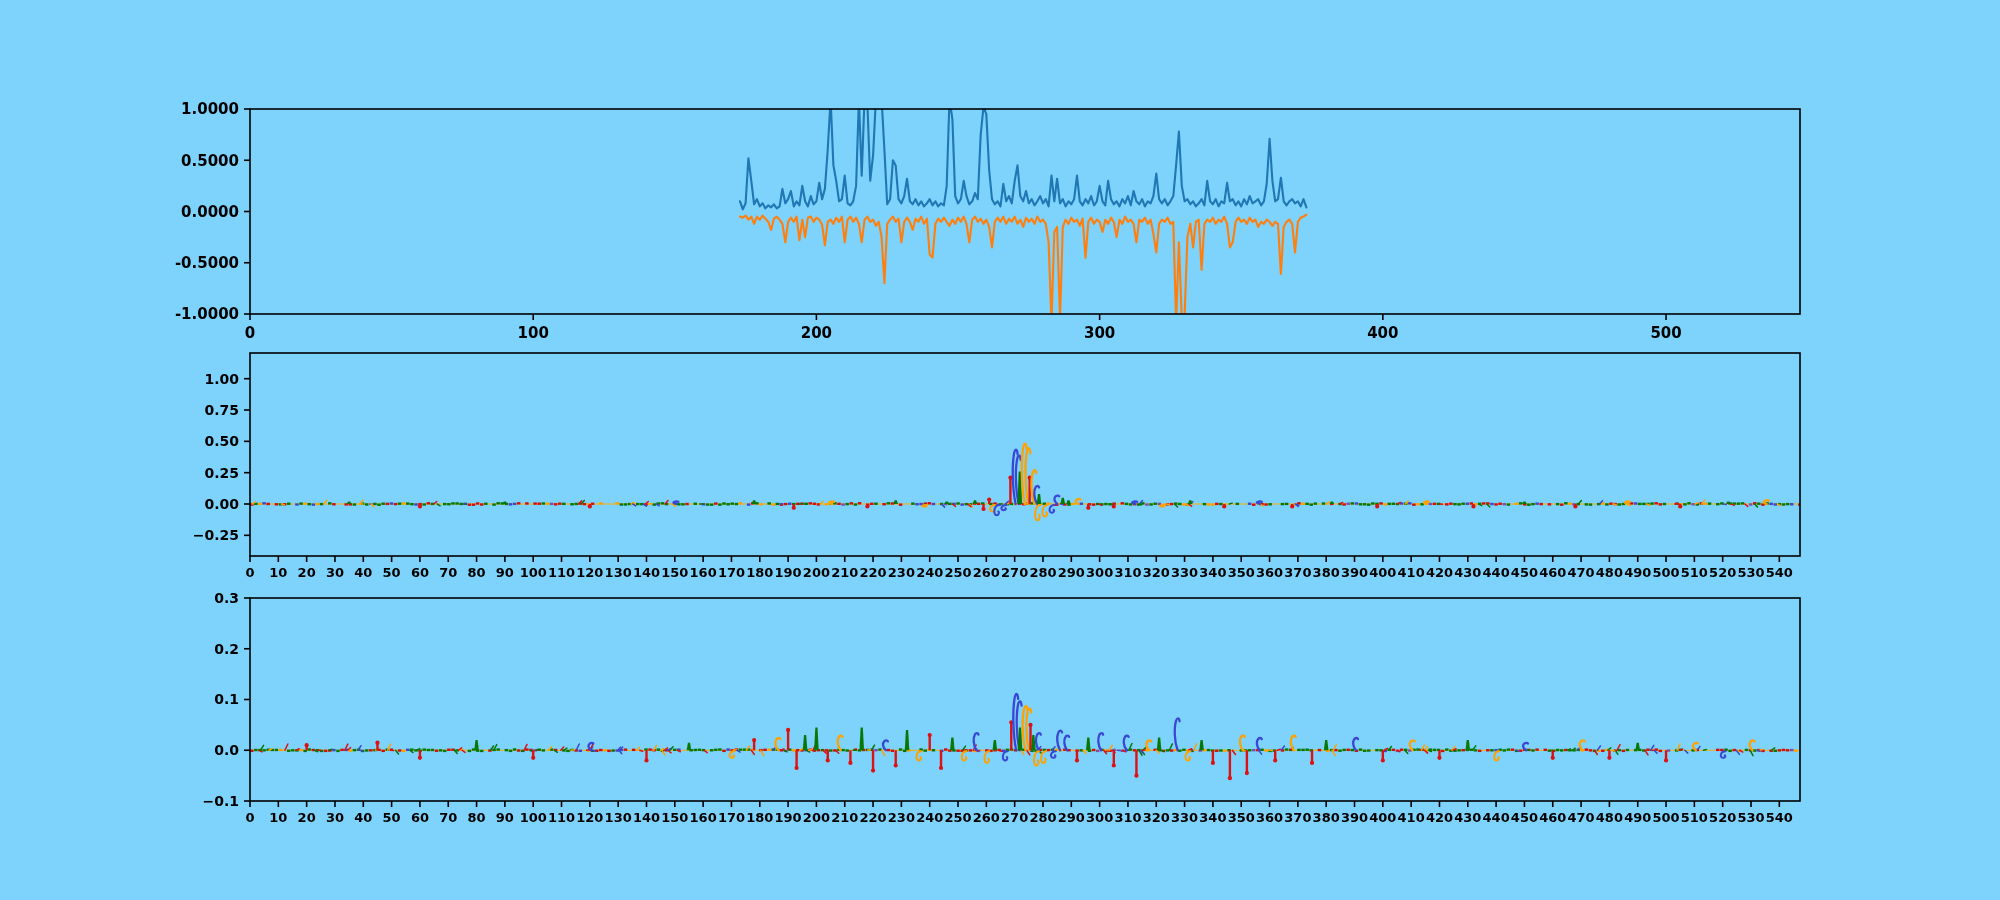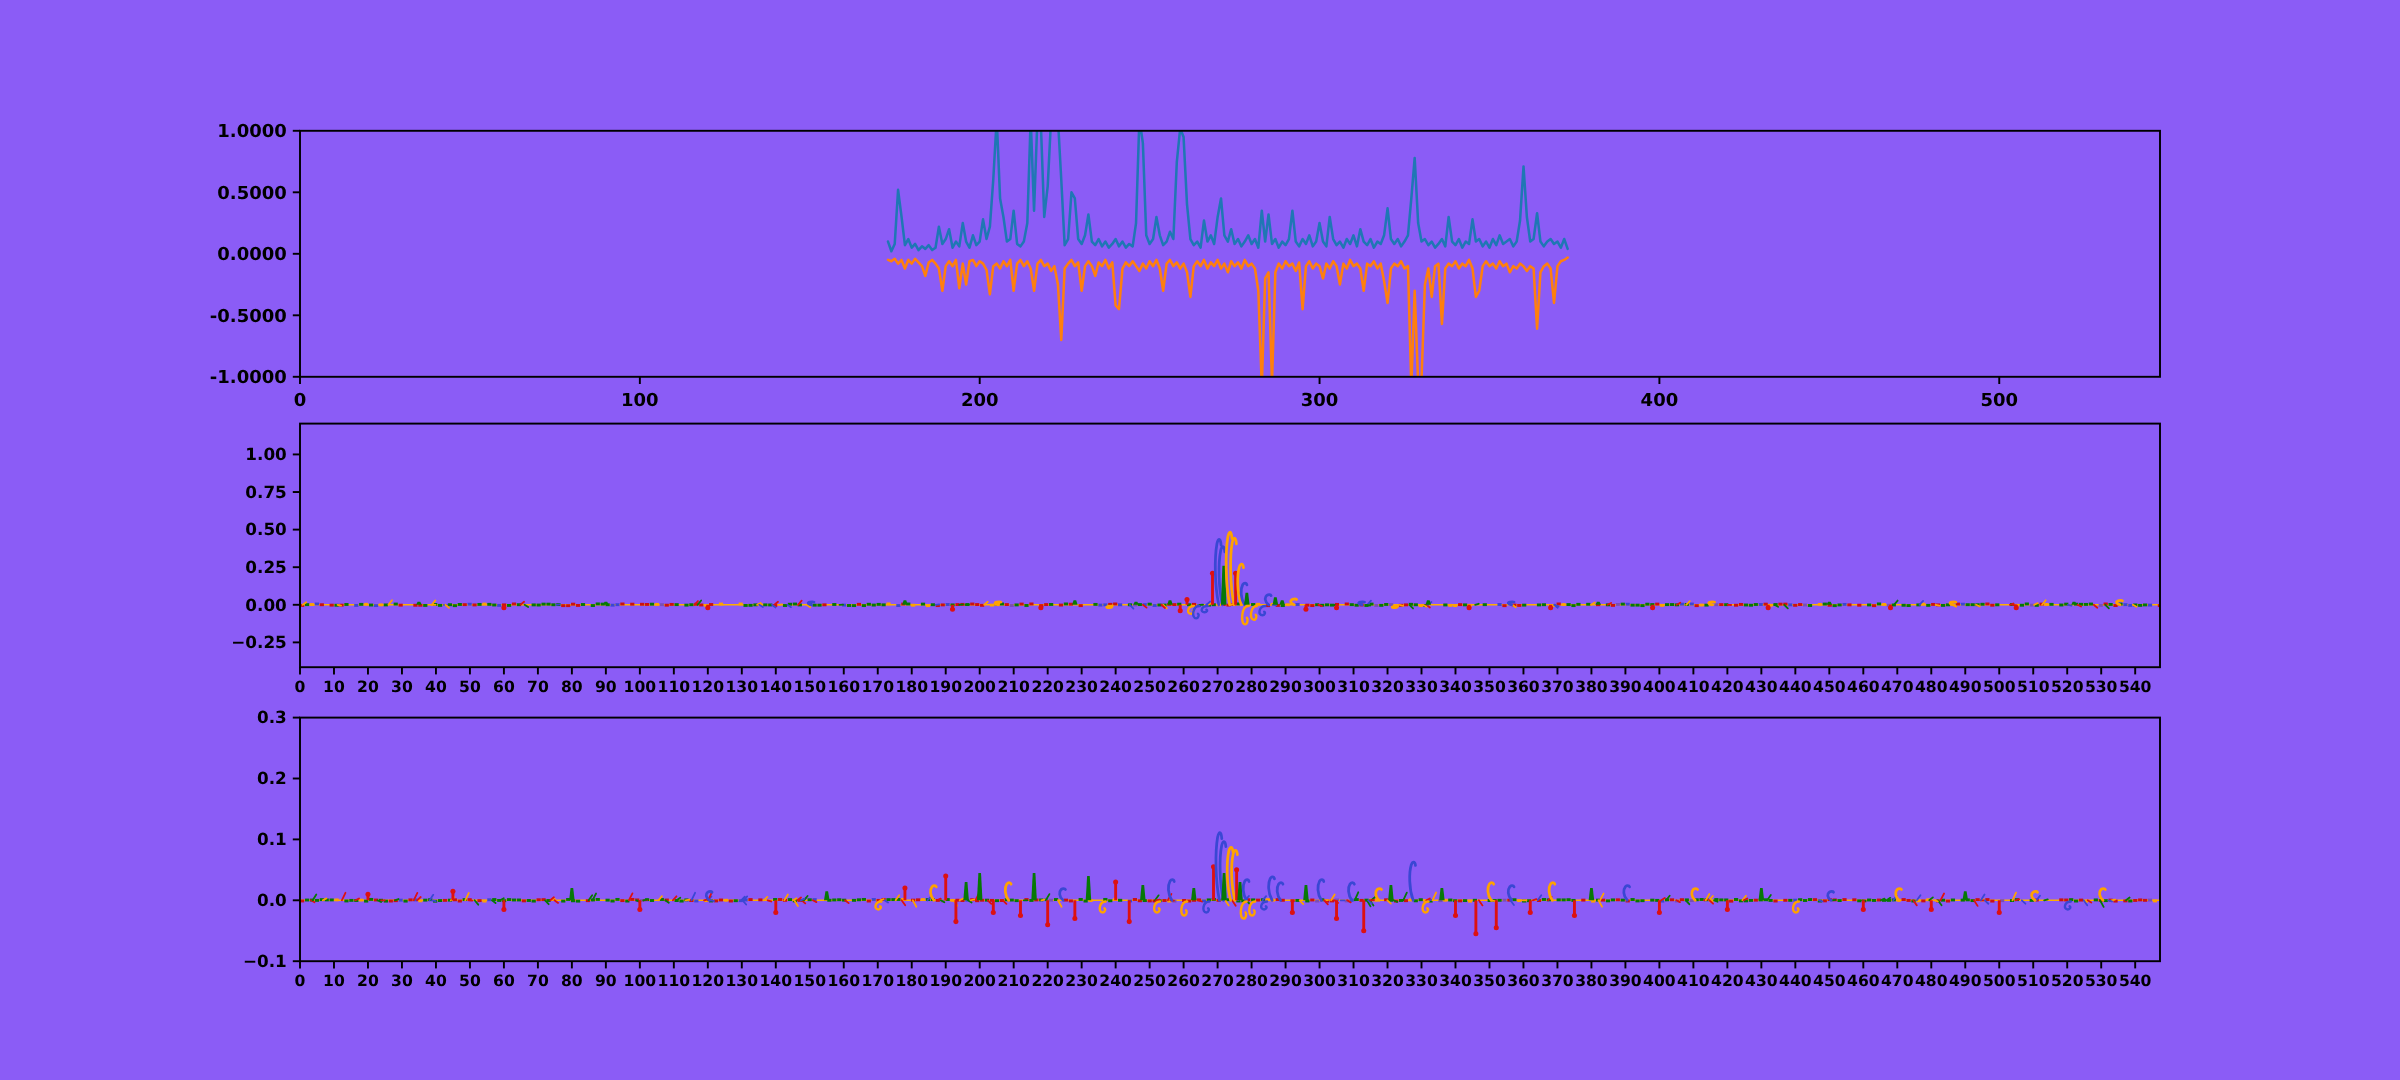--- a/index.html
+++ b/index.html
@@ -1,16 +1,16 @@
 <!DOCTYPE html>
 <html><head>
 <meta charset="utf-8">
 <style>
   html,body{margin:0;padding:0;background:#ffffff;}
-  #figure-canvas{position:relative;width:2000px;height:900px;background:#8b5cf6;overflow:hidden;
+  #figure-canvas{position:relative;width:2000px;height:900px;background:#7dd3fc;overflow:hidden;
     font-family:"DejaVu Sans", sans-serif;}
   svg text{font-family:"DejaVu Sans", sans-serif;fill:#000000;font-weight:700;}
 </style>
 </head>
 <body>
 
 <div id="figure-canvas">
   <svg id="charts-svg" width="2000" height="900" viewBox="0 0 2000 900" xmlns="http://www.w3.org/2000/svg">
     <defs>
         <clipPath id="clip-top">

